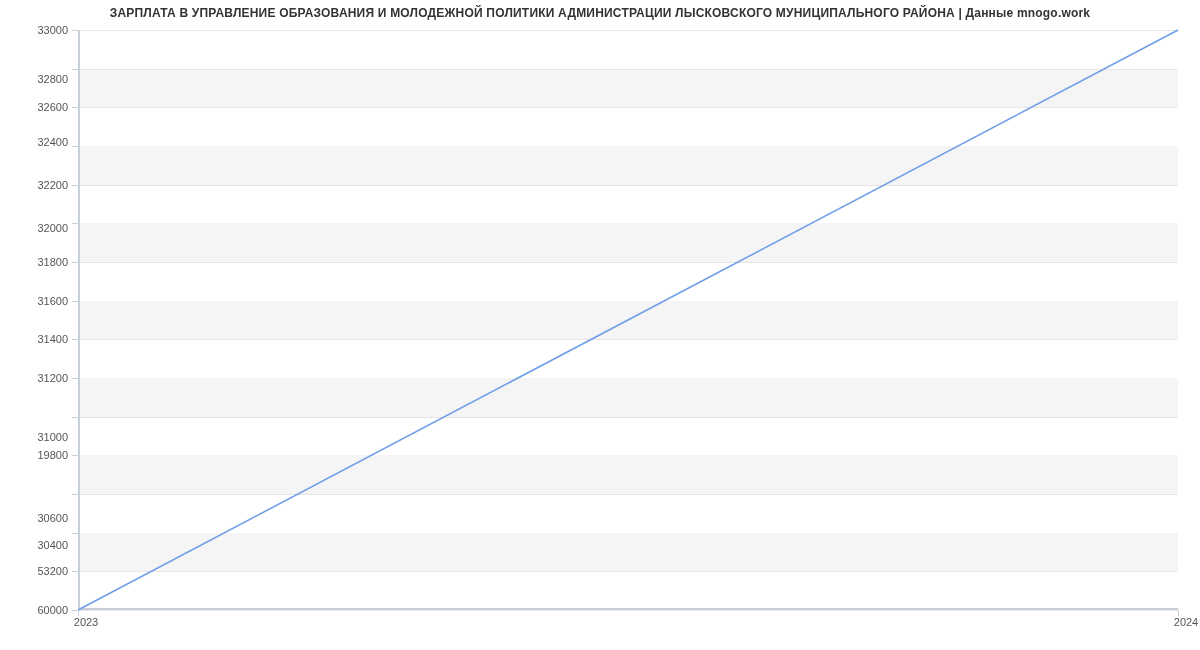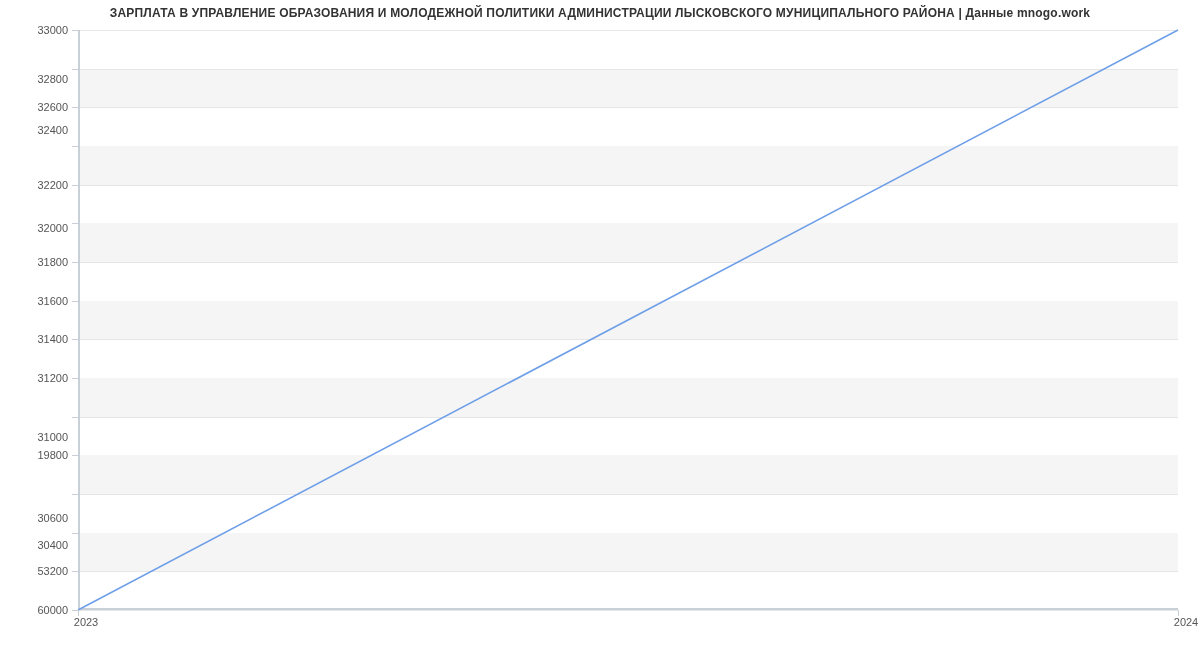--- a/index.html
+++ b/index.html
@@ -162,21 +162,21 @@
         <div class="ytick-label" style="top: 309.333px;">31400</div>
         <div class="tick" style="left: -6px; top: 270.667px; width: 6px; height: 1px;"></div>
         <div class="ytick-label" style="top: 270.667px;">31600</div>
         <div class="tick" style="left: -6px; top: 232px; width: 6px; height: 1px;"></div>
         <div class="ytick-label" style="top: 232px;">31800</div>
         <div class="tick" style="left: -6px; top: 193.333px; width: 6px; height: 1px;"></div>
         <div class="ytick-label" style="top: 198px;">32000</div>
         <div class="tick" style="left: -6px; top: 154.667px; width: 6px; height: 1px;"></div>
         <div class="ytick-label" style="top: 154.667px;">32200</div>
         <div class="tick" style="left: -6px; top: 116px; width: 6px; height: 1px;"></div>
-        <div class="ytick-label" style="top: 100px;">32400</div>
+        <div class="ytick-label" style="top: 112px;">32400</div>
         <div class="tick" style="left: -6px; top: 77.3333px; width: 6px; height: 1px;"></div>
         <div class="ytick-label" style="top: 77.3333px;">32600</div>
         <div class="tick" style="left: -6px; top: 38.6667px; width: 6px; height: 1px;"></div>
         <div class="ytick-label" style="top: 38.6667px; margin-top: 10px;">32800</div>
         <div class="tick" style="left: -6px; top: 0px; width: 6px; height: 1px;"></div>
         <div class="ytick-label" style="top: 0px;">33000</div>
         <div class="tick" style="left: 0px; bottom: -6px; width: 1px; height: 6px;"></div>
         <div class="xtick-label" style="left: 0px;">2023</div>
         <div class="tick" style="left: 1100px; bottom: -6px; width: 1px; height: 6px;"></div>
         <div class="xtick-label" style="left: 1100px;">2024</div>

